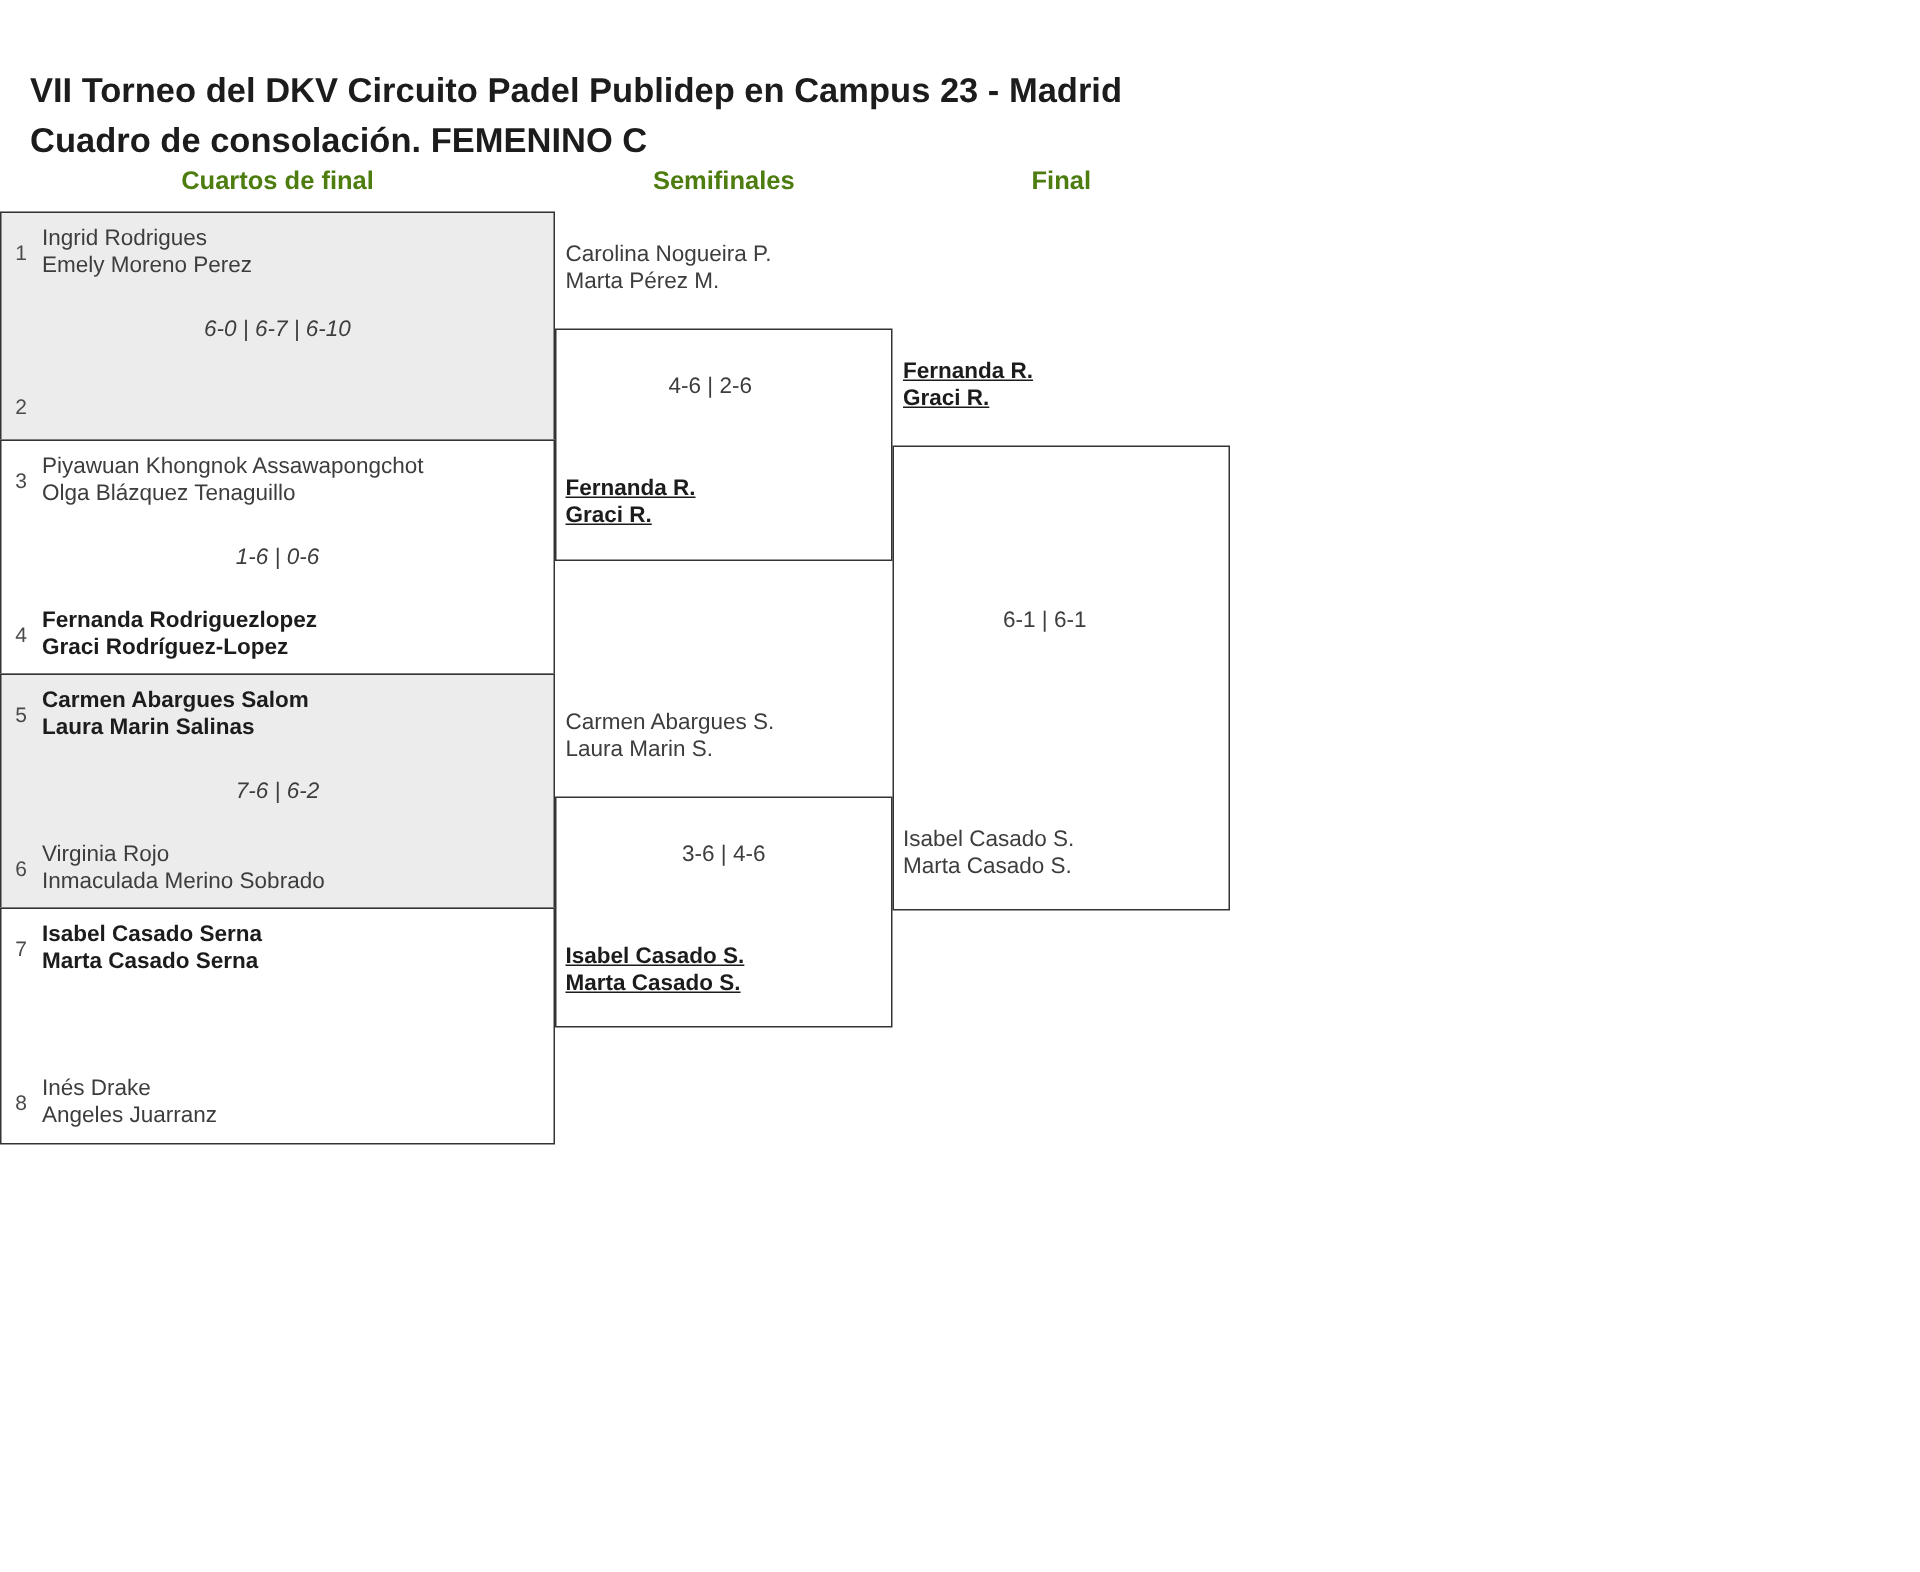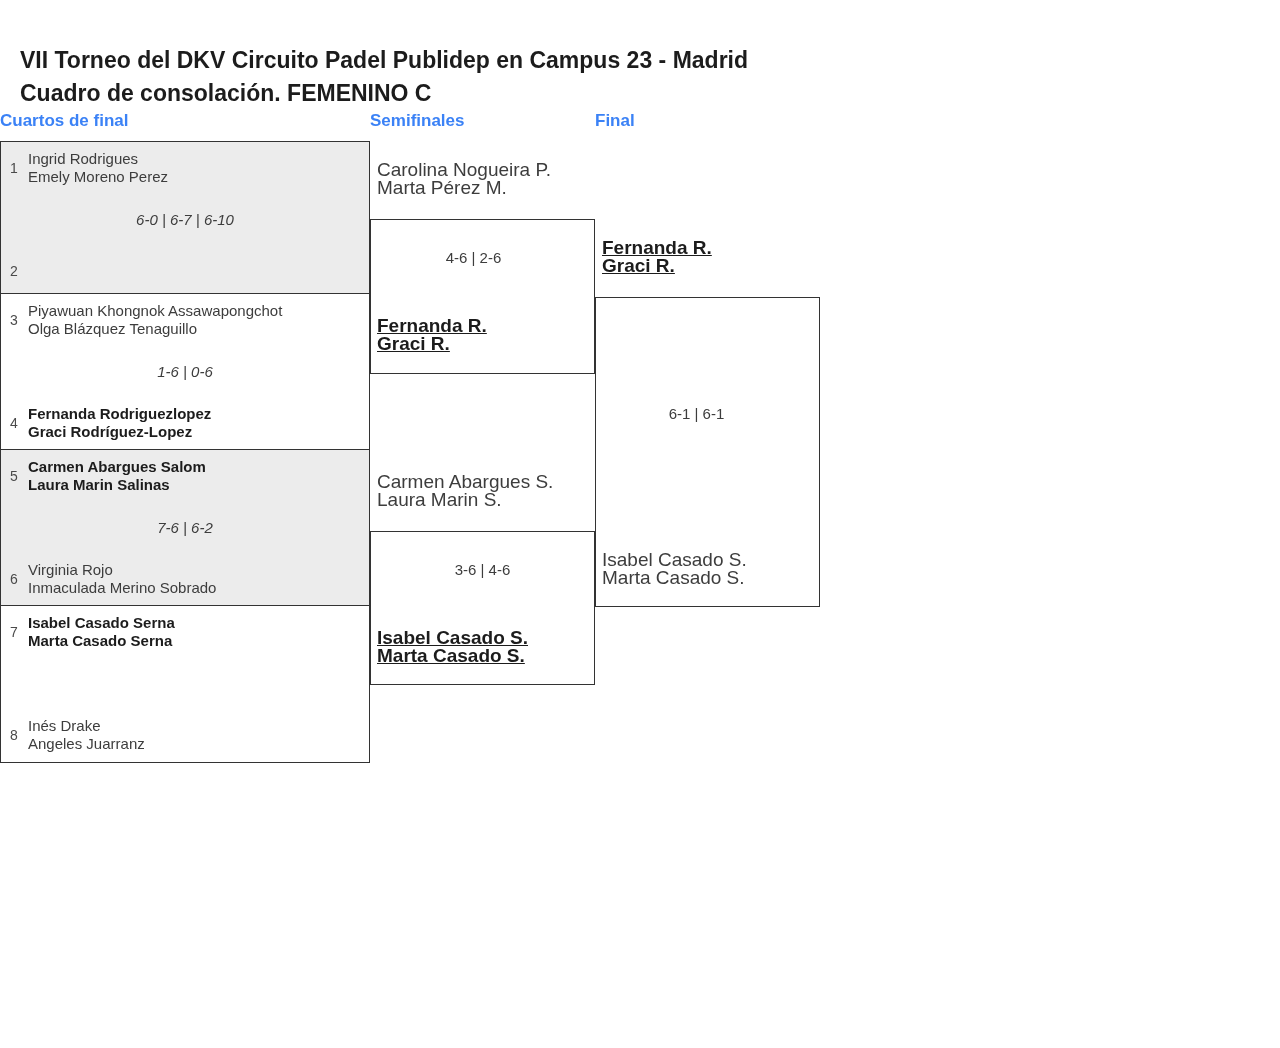--- a/index.html
+++ b/index.html
@@ -21,22 +21,22 @@
     color: #1c1c1c;
     white-space: nowrap;
     margin-top: 35px;
   }
   .round-header {
     position: absolute;
     top: 110px;
     font-size: 17px;
     line-height: 22px;
     font-weight: 600;
-    color: #3b82f6;
-    text-align: left;
+    color: #4d7c0f;
+    text-align: center;
   }
   .hdr-qf { left: 0; width: 370px; }
   .hdr-sf { left: 370px; width: 225px; }
   .hdr-final { left: 595px; width: 225px; }
 
   .qf-block {
     position: absolute;
     left: 0;
     width: 370px;
     border: 1px solid #333333;
@@ -86,21 +86,21 @@
     border: 1px solid #333333;
     box-sizing: border-box;
     background: transparent;
   }
   .sf-box-1 { left: 370px; top: 219px; width: 225px; height: 155px; }
   .sf-box-2 { left: 370px; top: 531px; width: 225px; height: 154px; }
   .final-box { left: 595px; top: 297px; width: 225px; height: 310px; }
 
   .float-team {
     position: absolute;
-    font-size: 19px;
+    font-size: 15px;
     line-height: 18px;
     color: #3d3d3d;
   }
   .float-team.winner { font-weight: 700; color: #1c1c1c; text-decoration: underline; }
   .float-score {
     position: absolute;
     text-align: center;
     font-size: 15px;
     line-height: 18px;
     color: #3d3d3d;

